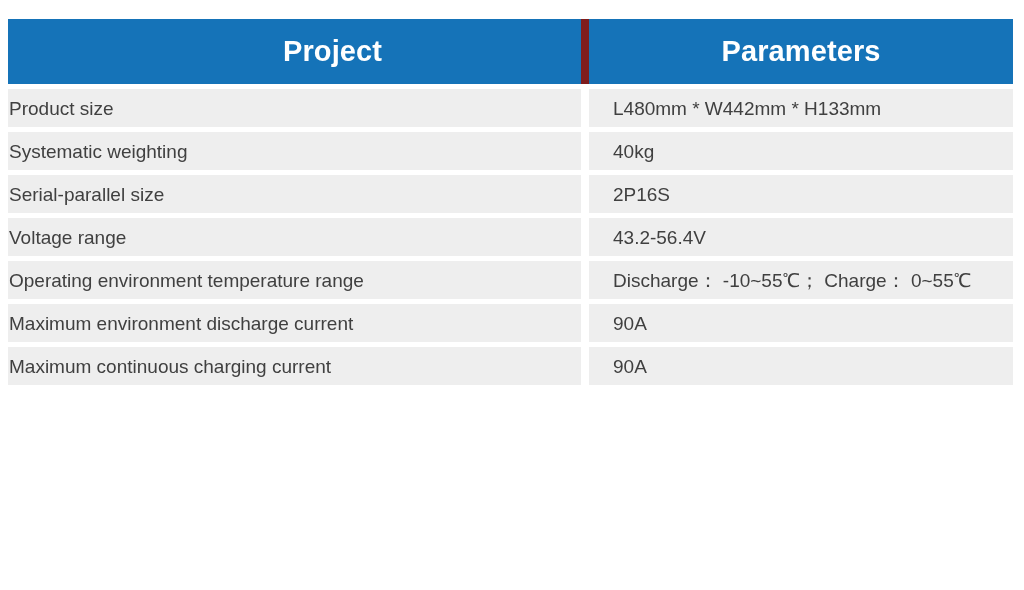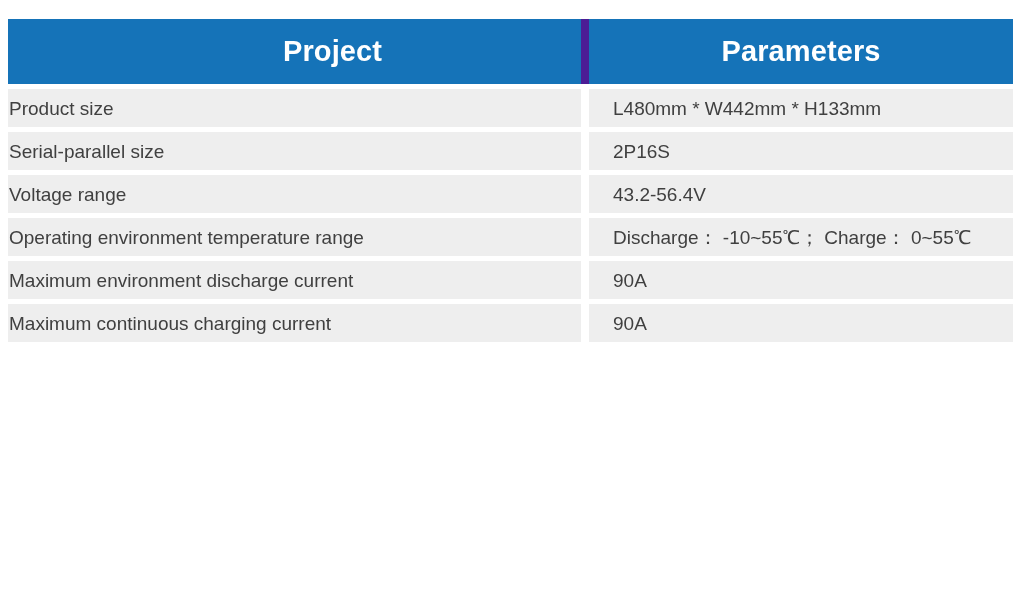--- a/index.html
+++ b/index.html
@@ -29,21 +29,21 @@
     font-size: 29px;
     font-weight: bold;
     line-height: 1;
     height: 63px;
     vertical-align: middle;
     letter-spacing: 0.1px;
   }
   .t-head-cell.col-project {
     width: 495px;
     padding-left: 77px;
-    border-right: 8px solid #4c1d95;
+    border-right: 8px solid #7f1d1d;
   }
   .t-head-cell.col-parameters {
   }
 
   .t-body-row .t-cell {
     background: #eeeeee;
     color: #404040;
     font-size: 19px;
     line-height: 1;
     height: 36px;
@@ -69,20 +69,24 @@
       <th class="t-head-cell col-project">Project</th>
       <th class="t-head-cell col-parameters">Parameters</th>
     </tr>
   </thead>
   <tbody id="table-body">
       <tr class="t-body-row">
         <td class="t-cell col-label">Product size</td>
         <td class="t-cell col-value">L480mm * W442mm * H133mm</td>
       </tr>
       <tr class="t-body-row">
+        <td class="t-cell col-label">Systematic weighting</td>
+        <td class="t-cell col-value">40kg</td>
+      </tr>
+      <tr class="t-body-row">
         <td class="t-cell col-label">Serial-parallel size</td>
         <td class="t-cell col-value">2P16S</td>
       </tr>
       <tr class="t-body-row">
         <td class="t-cell col-label">Voltage range</td>
         <td class="t-cell col-value">43.2-56.4V</td>
       </tr>
       <tr class="t-body-row">
         <td class="t-cell col-label">Operating environment temperature range</td>
         <td class="t-cell col-value">Discharge： -10~55℃； Charge： 0~55℃</td>

